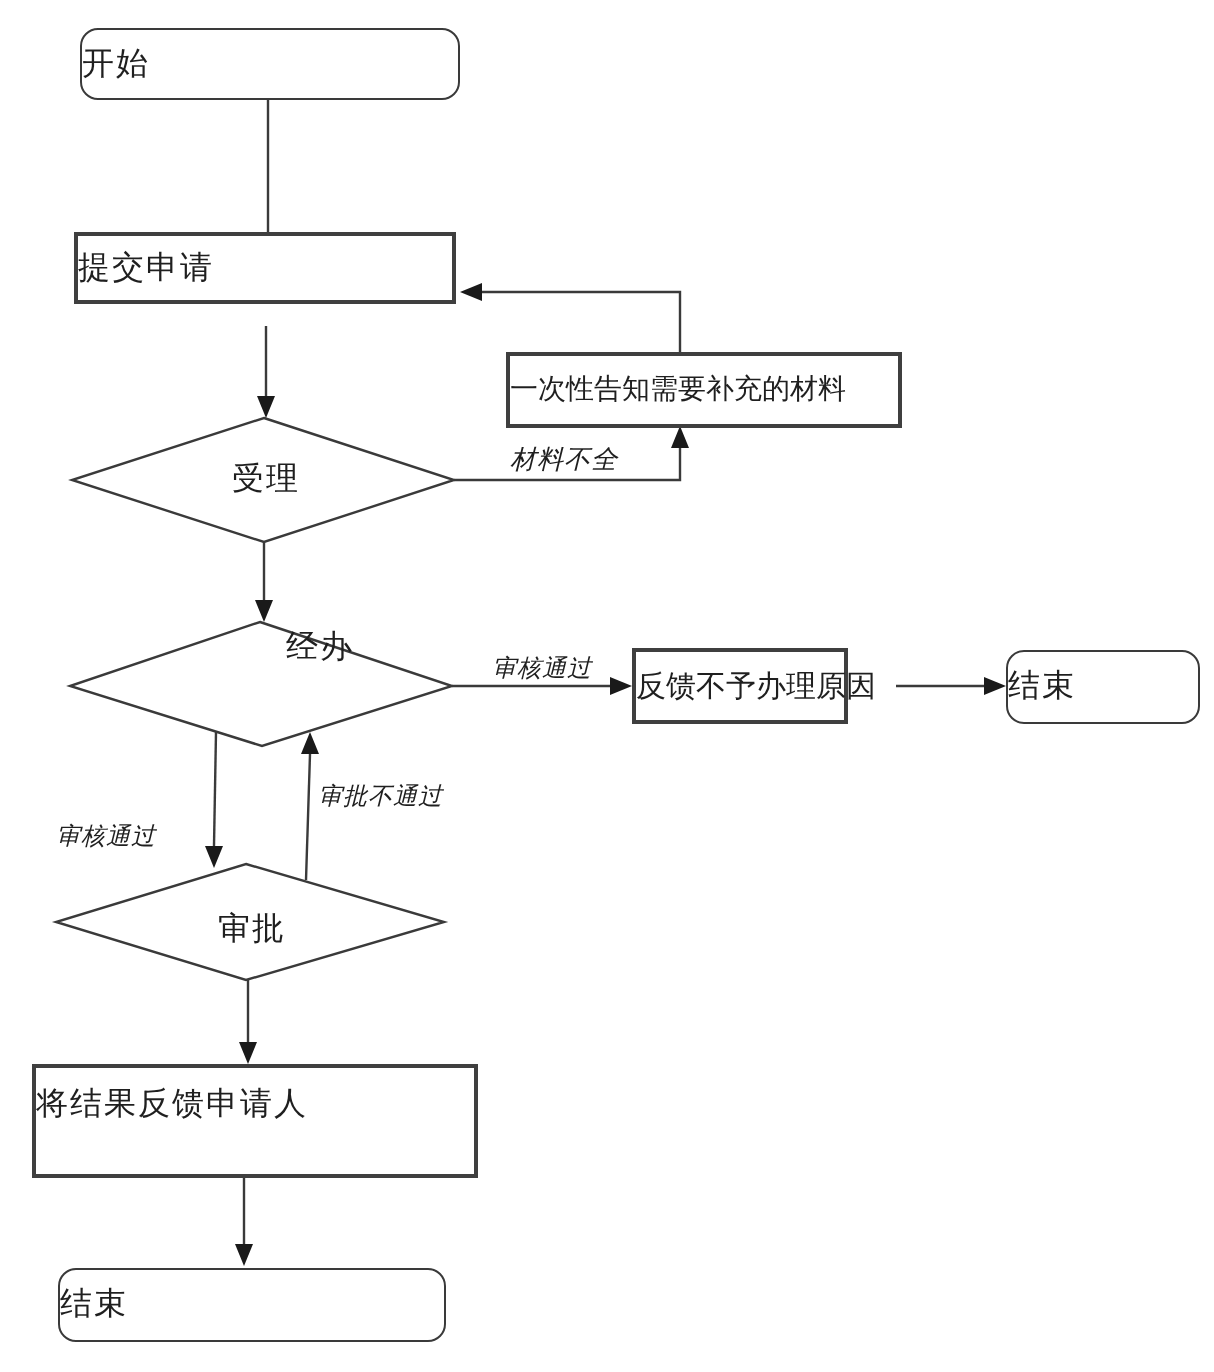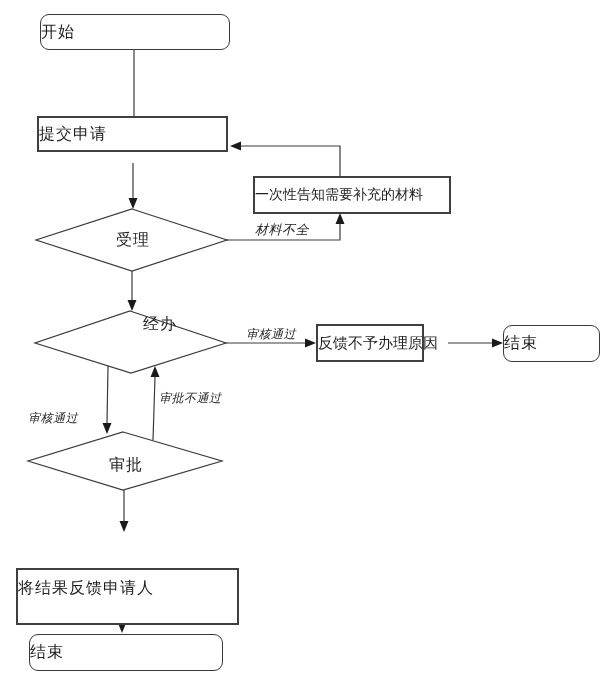--- a/index.html
+++ b/index.html
@@ -115,21 +115,21 @@
   </div>
 
   <div class="node process" style="left:316px; top:324px; width:108px; height:38px; font-size:15px; letter-spacing:0;">
     <span>反馈不予办理原因</span>
   </div>
 
   <div class="node terminator" style="left:503px; top:325px; width:97px; height:37px;">
     <span>结束</span>
   </div>
 
-  <div class="node process result-text" style="left:16px; top:532px; width:223px; height:57px;margin-top:36px;">
+  <div class="node process result-text" style="left:16px; top:532px; width:223px; height:57px;">
     <span>将结果反馈申请人</span>
   </div>
 
   <div class="node terminator" style="left:29px; top:634px; width:194px; height:37px;">
     <span>结束</span>
   </div>
 
   <div class="dlabel" style="left:133px; top:240px;">受理</div>
   <div class="dlabel" style="left:133px; top:324px;margin-left:27px;">经办</div>
   <div class="dlabel" style="left:126px; top:465px;">审批</div>

